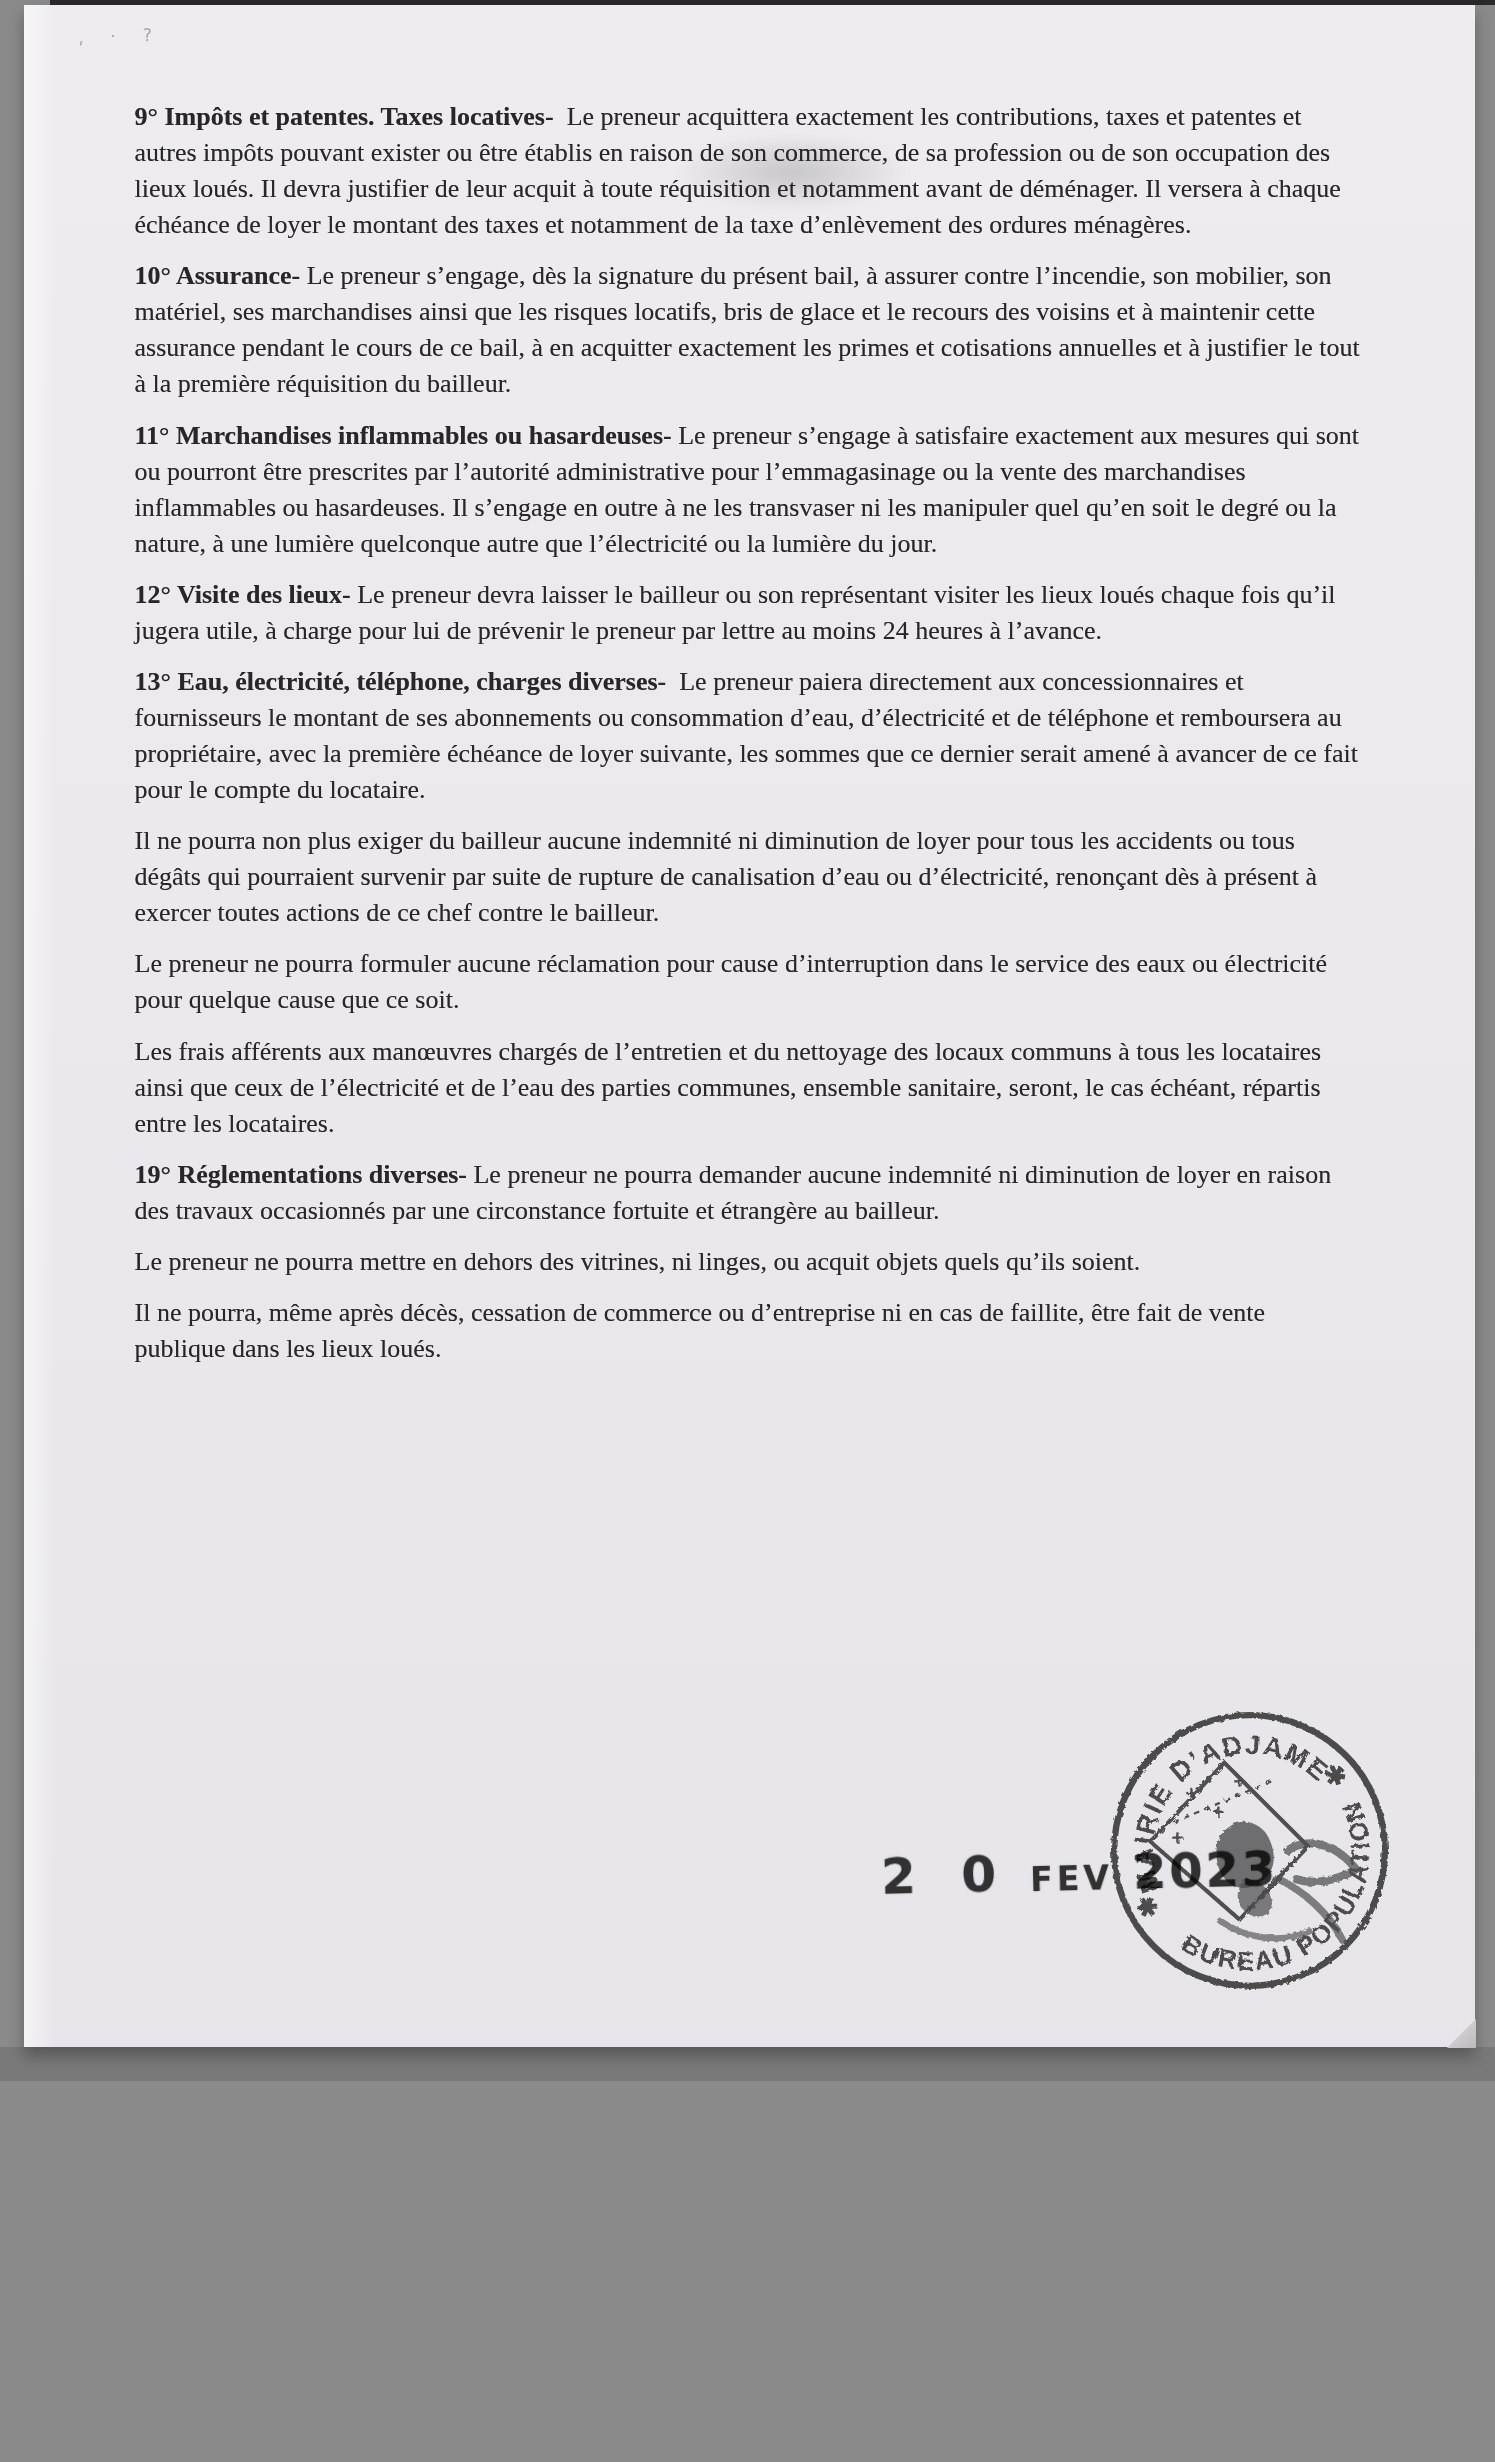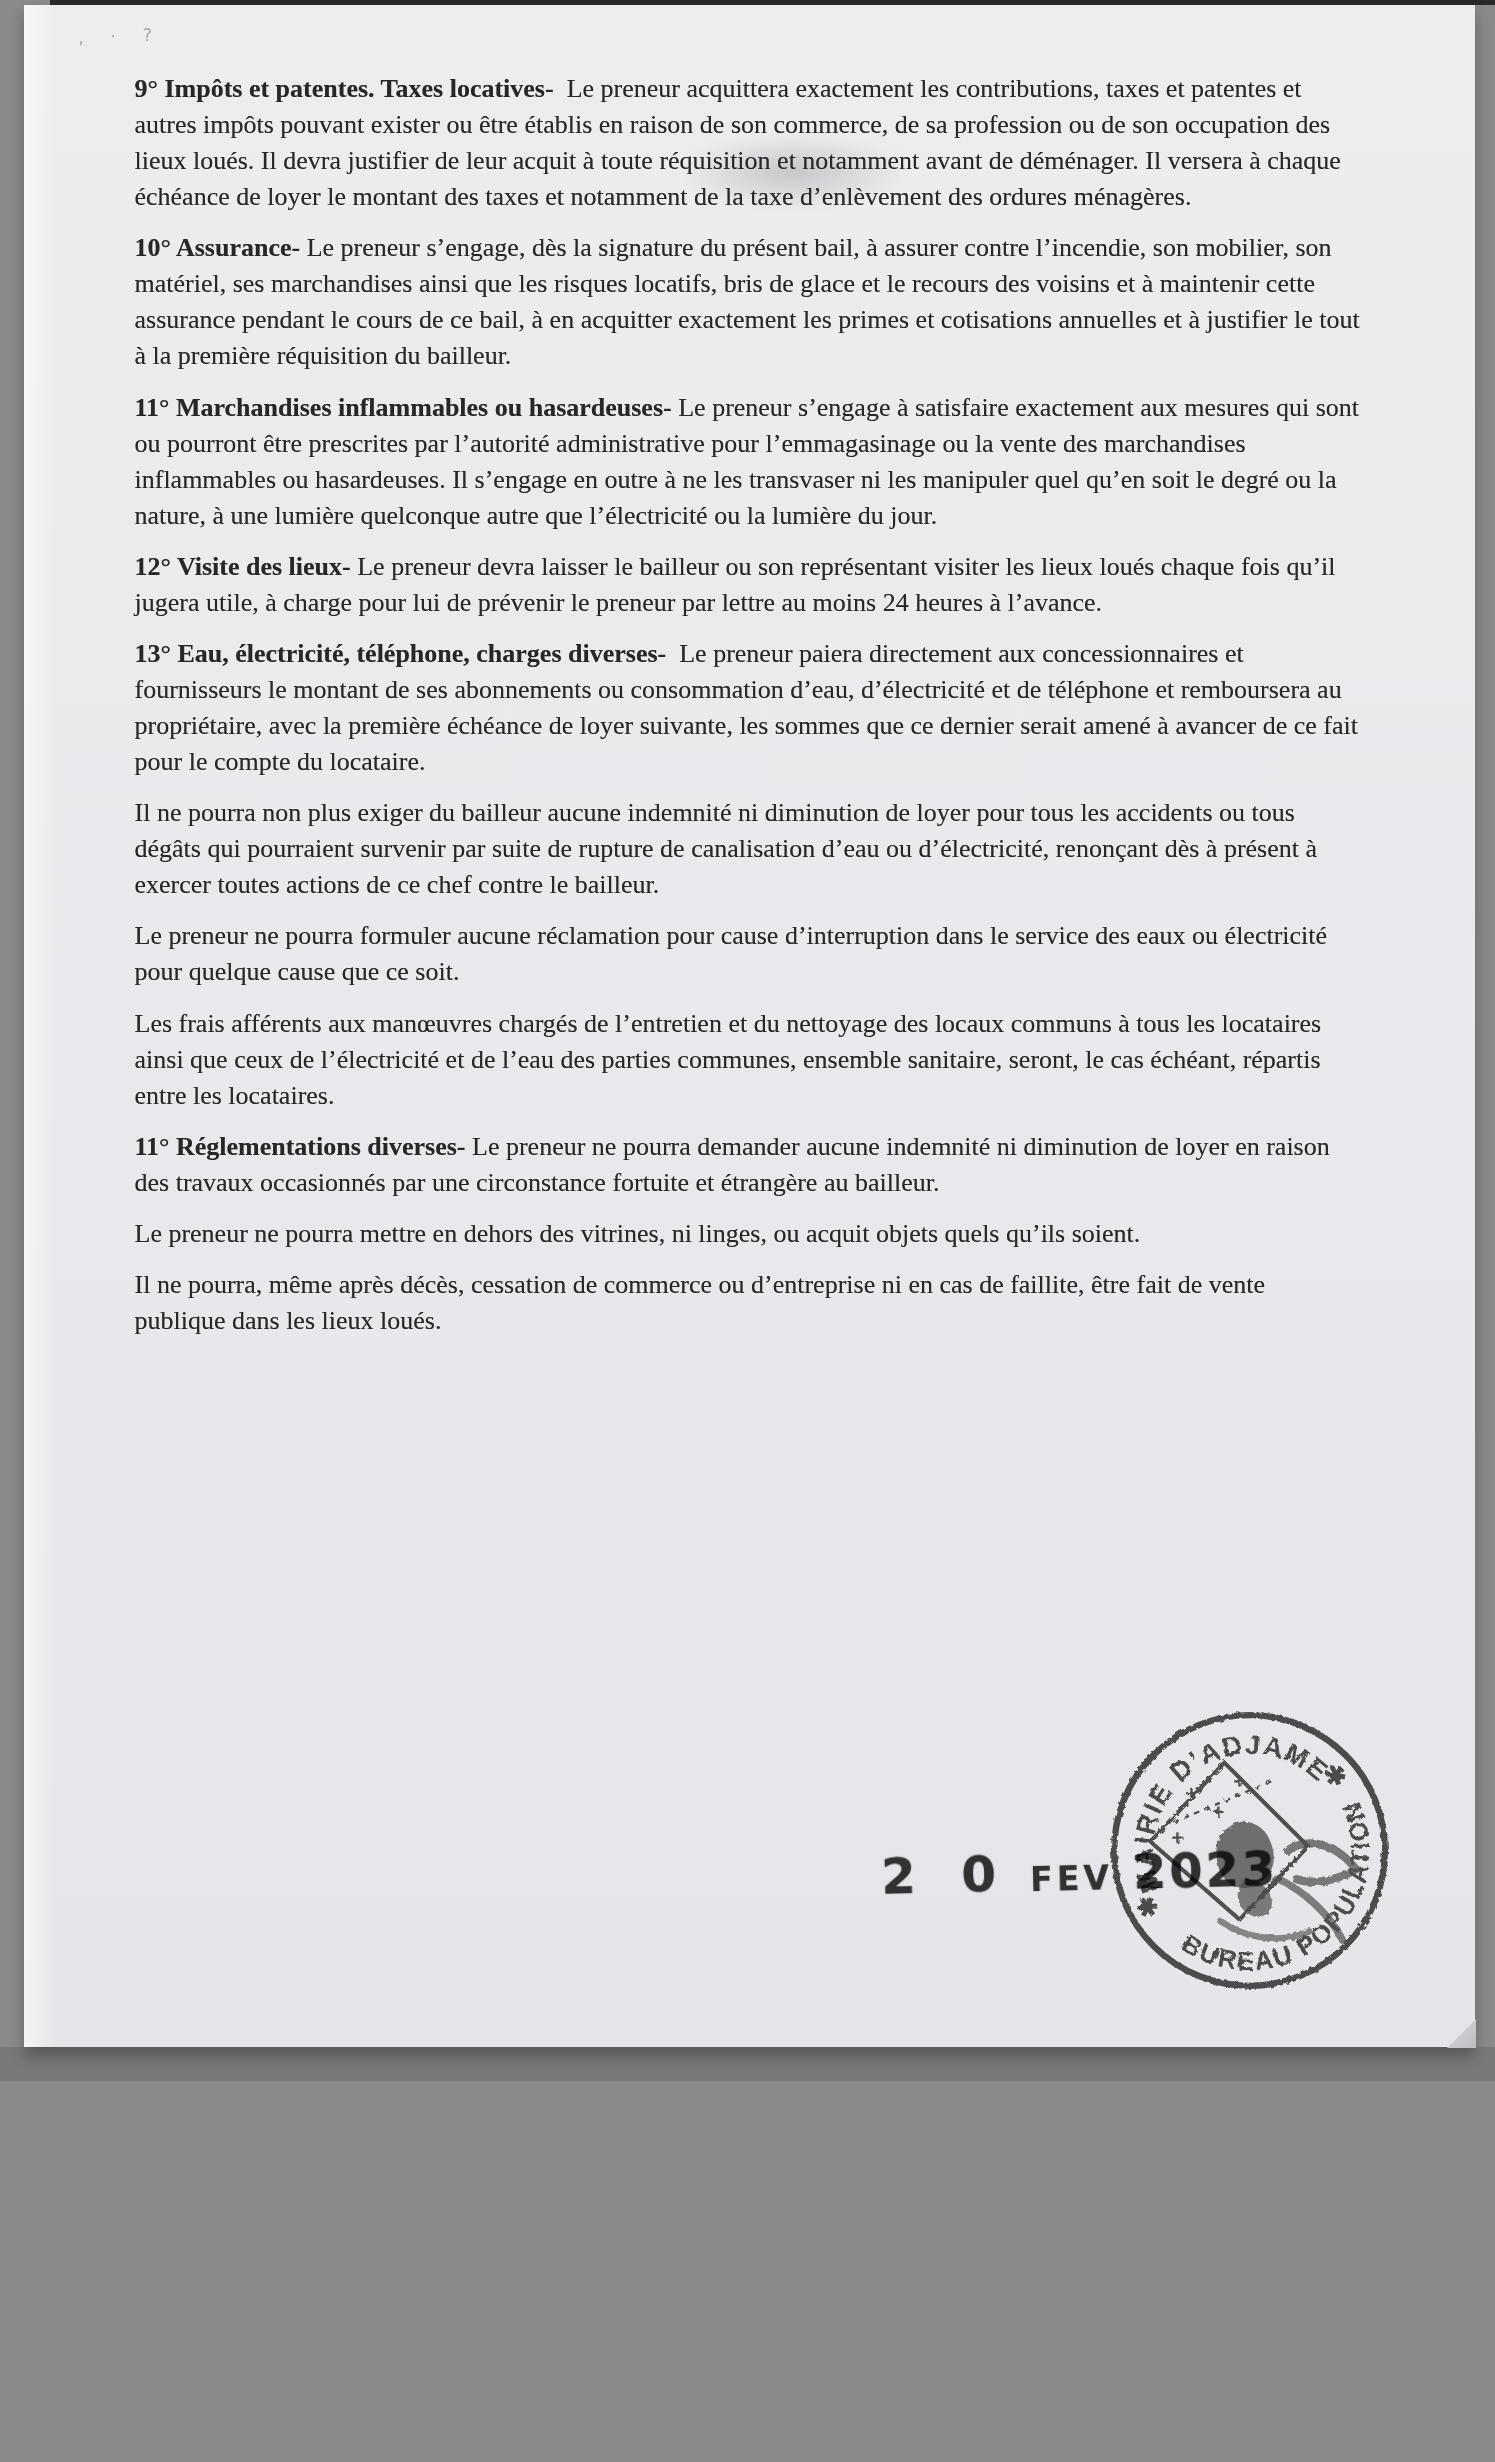--- a/index.html
+++ b/index.html
@@ -9,21 +9,21 @@
          background:#797979;}
   .top-strip{position:absolute;left:50px;top:0;width:1445px;height:5.3px;
          background:#212121;opacity:.92;}
   .paper{position:absolute;left:23.5px;top:5.3px;width:1451px;height:2042px;
          background:linear-gradient(180deg,#eeecef 0%,#eae8ec 55%,#e7e5e9 100%);
          box-shadow:0 9.4px 14px rgba(0,0,0,.28);}
   .paper::before{content:"";position:absolute;left:0;top:0;width:32px;height:100%;
          background:linear-gradient(90deg,rgba(255,255,255,.55),rgba(255,255,255,0));}
   .paper::after{content:"";position:absolute;right:-1.8px;bottom:-1.2px;width:35px;height:35px;
          background:linear-gradient(135deg,transparent 58%,#cfccd1 59%,#bdbabf 100%);}
-  .clauses{position:absolute;left:0;top:0;right:0;padding:66px 114px 0 111px;
+  .clauses{position:absolute;left:0;top:0;right:0;padding:94px 114px 0 111px;
          font-size:26px;line-height:36px;color:#272727;}
   p.para{margin:0 0 15.2px 0;white-space:pre-wrap;
          text-shadow:0 0 0.6px rgba(35,35,35,.42);}
   p.para b{font-weight:bold;}
   .smudge{position:absolute;left:651px;top:129px;width:235px;height:76px;
          background:radial-gradient(ellipse at center,rgba(110,110,116,.30),rgba(110,110,116,0) 70%);
          filter:blur(4.1px);}
   .pencil{position:absolute;left:54px;top:21px;font-family:"DejaVu Sans",sans-serif;
          font-size:17.6px;color:rgba(100,100,112,.5);letter-spacing:10.6px;
          transform:rotate(-2deg);}
@@ -52,21 +52,21 @@
     <div class="pencil">‚ ·  ?</div>
     <div class="clauses">
         <p class="para"><b>9° Impôts et patentes. Taxes locatives-</b>  Le preneur acquittera exactement les contributions, taxes et patentes et autres impôts pouvant exister ou être établis en raison de son commerce, de sa profession ou de son occupation des lieux loués. Il devra justifier de leur acquit à toute réquisition et notamment avant de déménager. Il versera à chaque échéance de loyer le montant des taxes et notamment de la taxe d’enlèvement des ordures ménagères.</p>
         <p class="para"><b>10° Assurance-</b> Le preneur s’engage, dès la signature du présent bail, à assurer contre l’incendie, son mobilier, son matériel, ses marchandises ainsi que les risques locatifs, bris de glace et le recours des voisins et à maintenir cette assurance pendant le cours de ce bail, à en acquitter exactement les primes et cotisations annuelles et à justifier le tout à la première réquisition du bailleur.</p>
         <p class="para"><b>11° Marchandises inflammables ou hasardeuses-</b> Le preneur s’engage à satisfaire exactement aux mesures qui sont ou pourront être prescrites par l’autorité administrative pour l’emmagasinage ou la vente des marchandises inflammables ou hasardeuses. Il s’engage en outre à ne les transvaser ni les manipuler quel qu’en soit le degré ou la nature, à une lumière quelconque autre que l’électricité ou la lumière du jour.</p>
         <p class="para"><b>12° Visite des lieux-</b> Le preneur devra laisser le bailleur ou son représentant visiter les lieux loués chaque fois qu’il jugera utile, à charge pour lui de prévenir le preneur par lettre au moins 24 heures à l’avance.</p>
         <p class="para"><b>13° Eau, électricité, téléphone, charges diverses-</b>  Le preneur paiera directement aux concessionnaires et fournisseurs le montant de ses abonnements ou consommation d’eau, d’électricité et de téléphone et remboursera au propriétaire, avec la première échéance de loyer suivante, les sommes que ce dernier serait amené à avancer de ce fait pour le compte du locataire.</p>
         <p class="para">Il ne pourra non plus exiger du bailleur aucune indemnité ni diminution de loyer pour tous les accidents ou tous dégâts qui pourraient survenir par suite de rupture de canalisation d’eau ou d’électricité, renonçant dès à présent à exercer toutes actions de ce chef contre le bailleur.</p>
         <p class="para">Le preneur ne pourra formuler aucune réclamation pour cause d’interruption dans le service des eaux ou électricité pour quelque cause que ce soit.</p>
         <p class="para">Les frais afférents aux manœuvres chargés de l’entretien et du nettoyage des locaux communs à tous les locataires ainsi que ceux de l’électricité et de l’eau des parties communes, ensemble sanitaire, seront, le cas échéant, répartis entre les locataires.</p>
-        <p class="para"><b>11° Réglementations diverses-</b> Le preneur ne pourra demander aucune indemnité ni diminution de loyer en raison des travaux occasionnés par une circonstance fortuite et étrangère au bailleur.</p>
+        <p class="para"><b>19° Réglementations diverses-</b> Le preneur ne pourra demander aucune indemnité ni diminution de loyer en raison des travaux occasionnés par une circonstance fortuite et étrangère au bailleur.</p>
         <p class="para">Le preneur ne pourra mettre en dehors des vitrines, ni linges, ou acquit objets quels qu’ils soient.</p>
         <p class="para">Il ne pourra, même après décès, cessation de commerce ou d’entreprise ni en cas de faillite, être fait de vente publique dans les lieux loués.</p>
       </div>
   </div>
 
   <div class="datestamp">
     <span class="ds-day">2 0</span>
     <span class="ds-month">FEV</span>
     <span class="ds-year">2023</span>
   </div>

